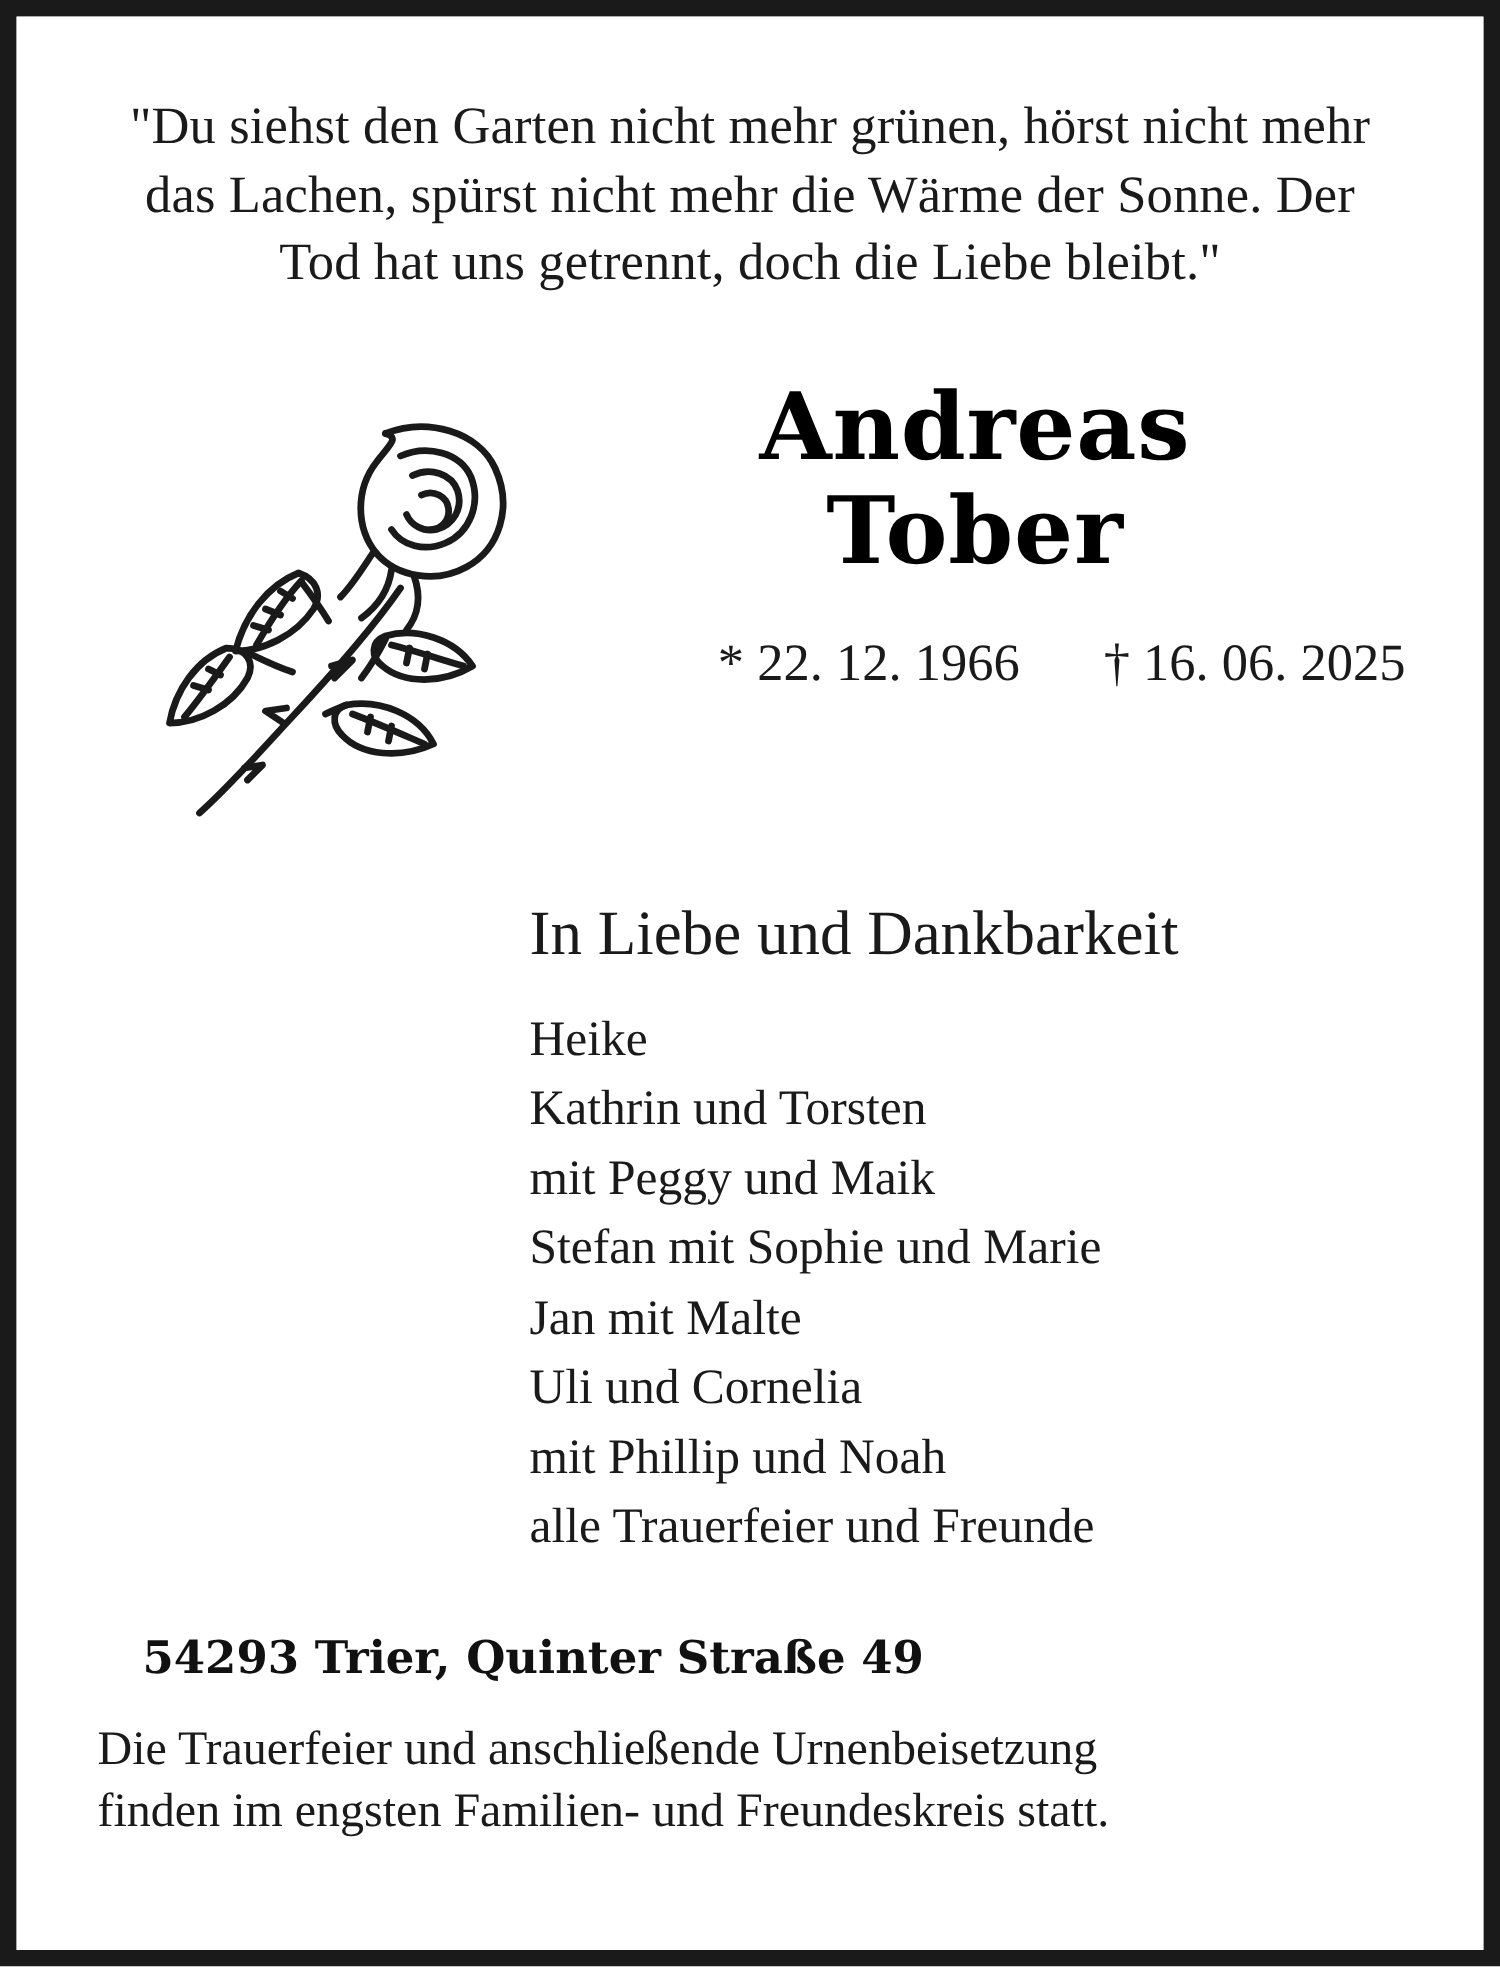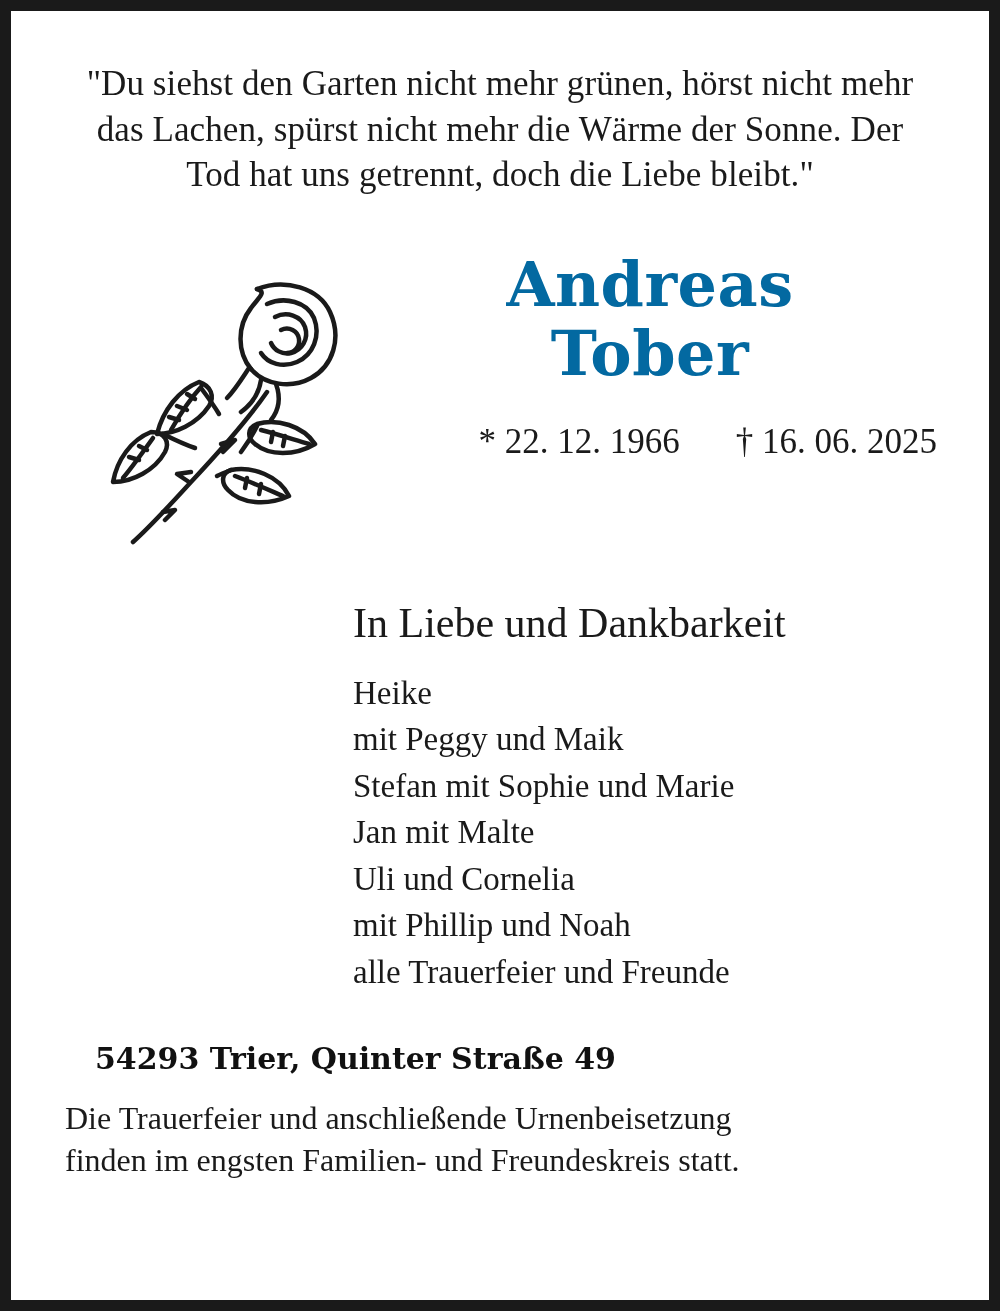--- a/index.html
+++ b/index.html
@@ -56,21 +56,21 @@
   }
   .name-side {
     margin-left: 300px;
     text-align: center;
   }
   .deceased-name {
     font-family: "DejaVu Serif", "Liberation Serif", serif;
     font-weight: bold;
     font-size: 62px;
     line-height: 1.12;
-    color: #0369a1;
+    color: #000000;
     letter-spacing: 0.5px;
     margin: 16px;
   }
   .deceased-name .line2 { display: block; }
   .dates {
     margin-top: 34px;
     font-size: 35px;
     color: #1a1a1a;
     display: flex;
     justify-content: flex-end;
@@ -188,20 +188,21 @@
           <span>* 22. 12. 1966</span>
           <span>† 16. 06. 2025</span>
         </div>
       </div>
     </div>
 
     <div class="mourners">
       <div class="dedication">In Liebe und Dankbarkeit</div>
       <ul class="mourner-list">
         <li>Heike</li>
+        <li>Kathrin und Torsten</li>
         <li>mit Peggy und Maik</li>
         <li>Stefan mit Sophie und Marie</li>
         <li>Jan mit Malte</li>
         <li>Uli und Cornelia</li>
         <li>mit Phillip und Noah</li>
         <li>alle Trauerfeier und Freunde</li>
       </ul>
     </div>
 
     <div class="address">

